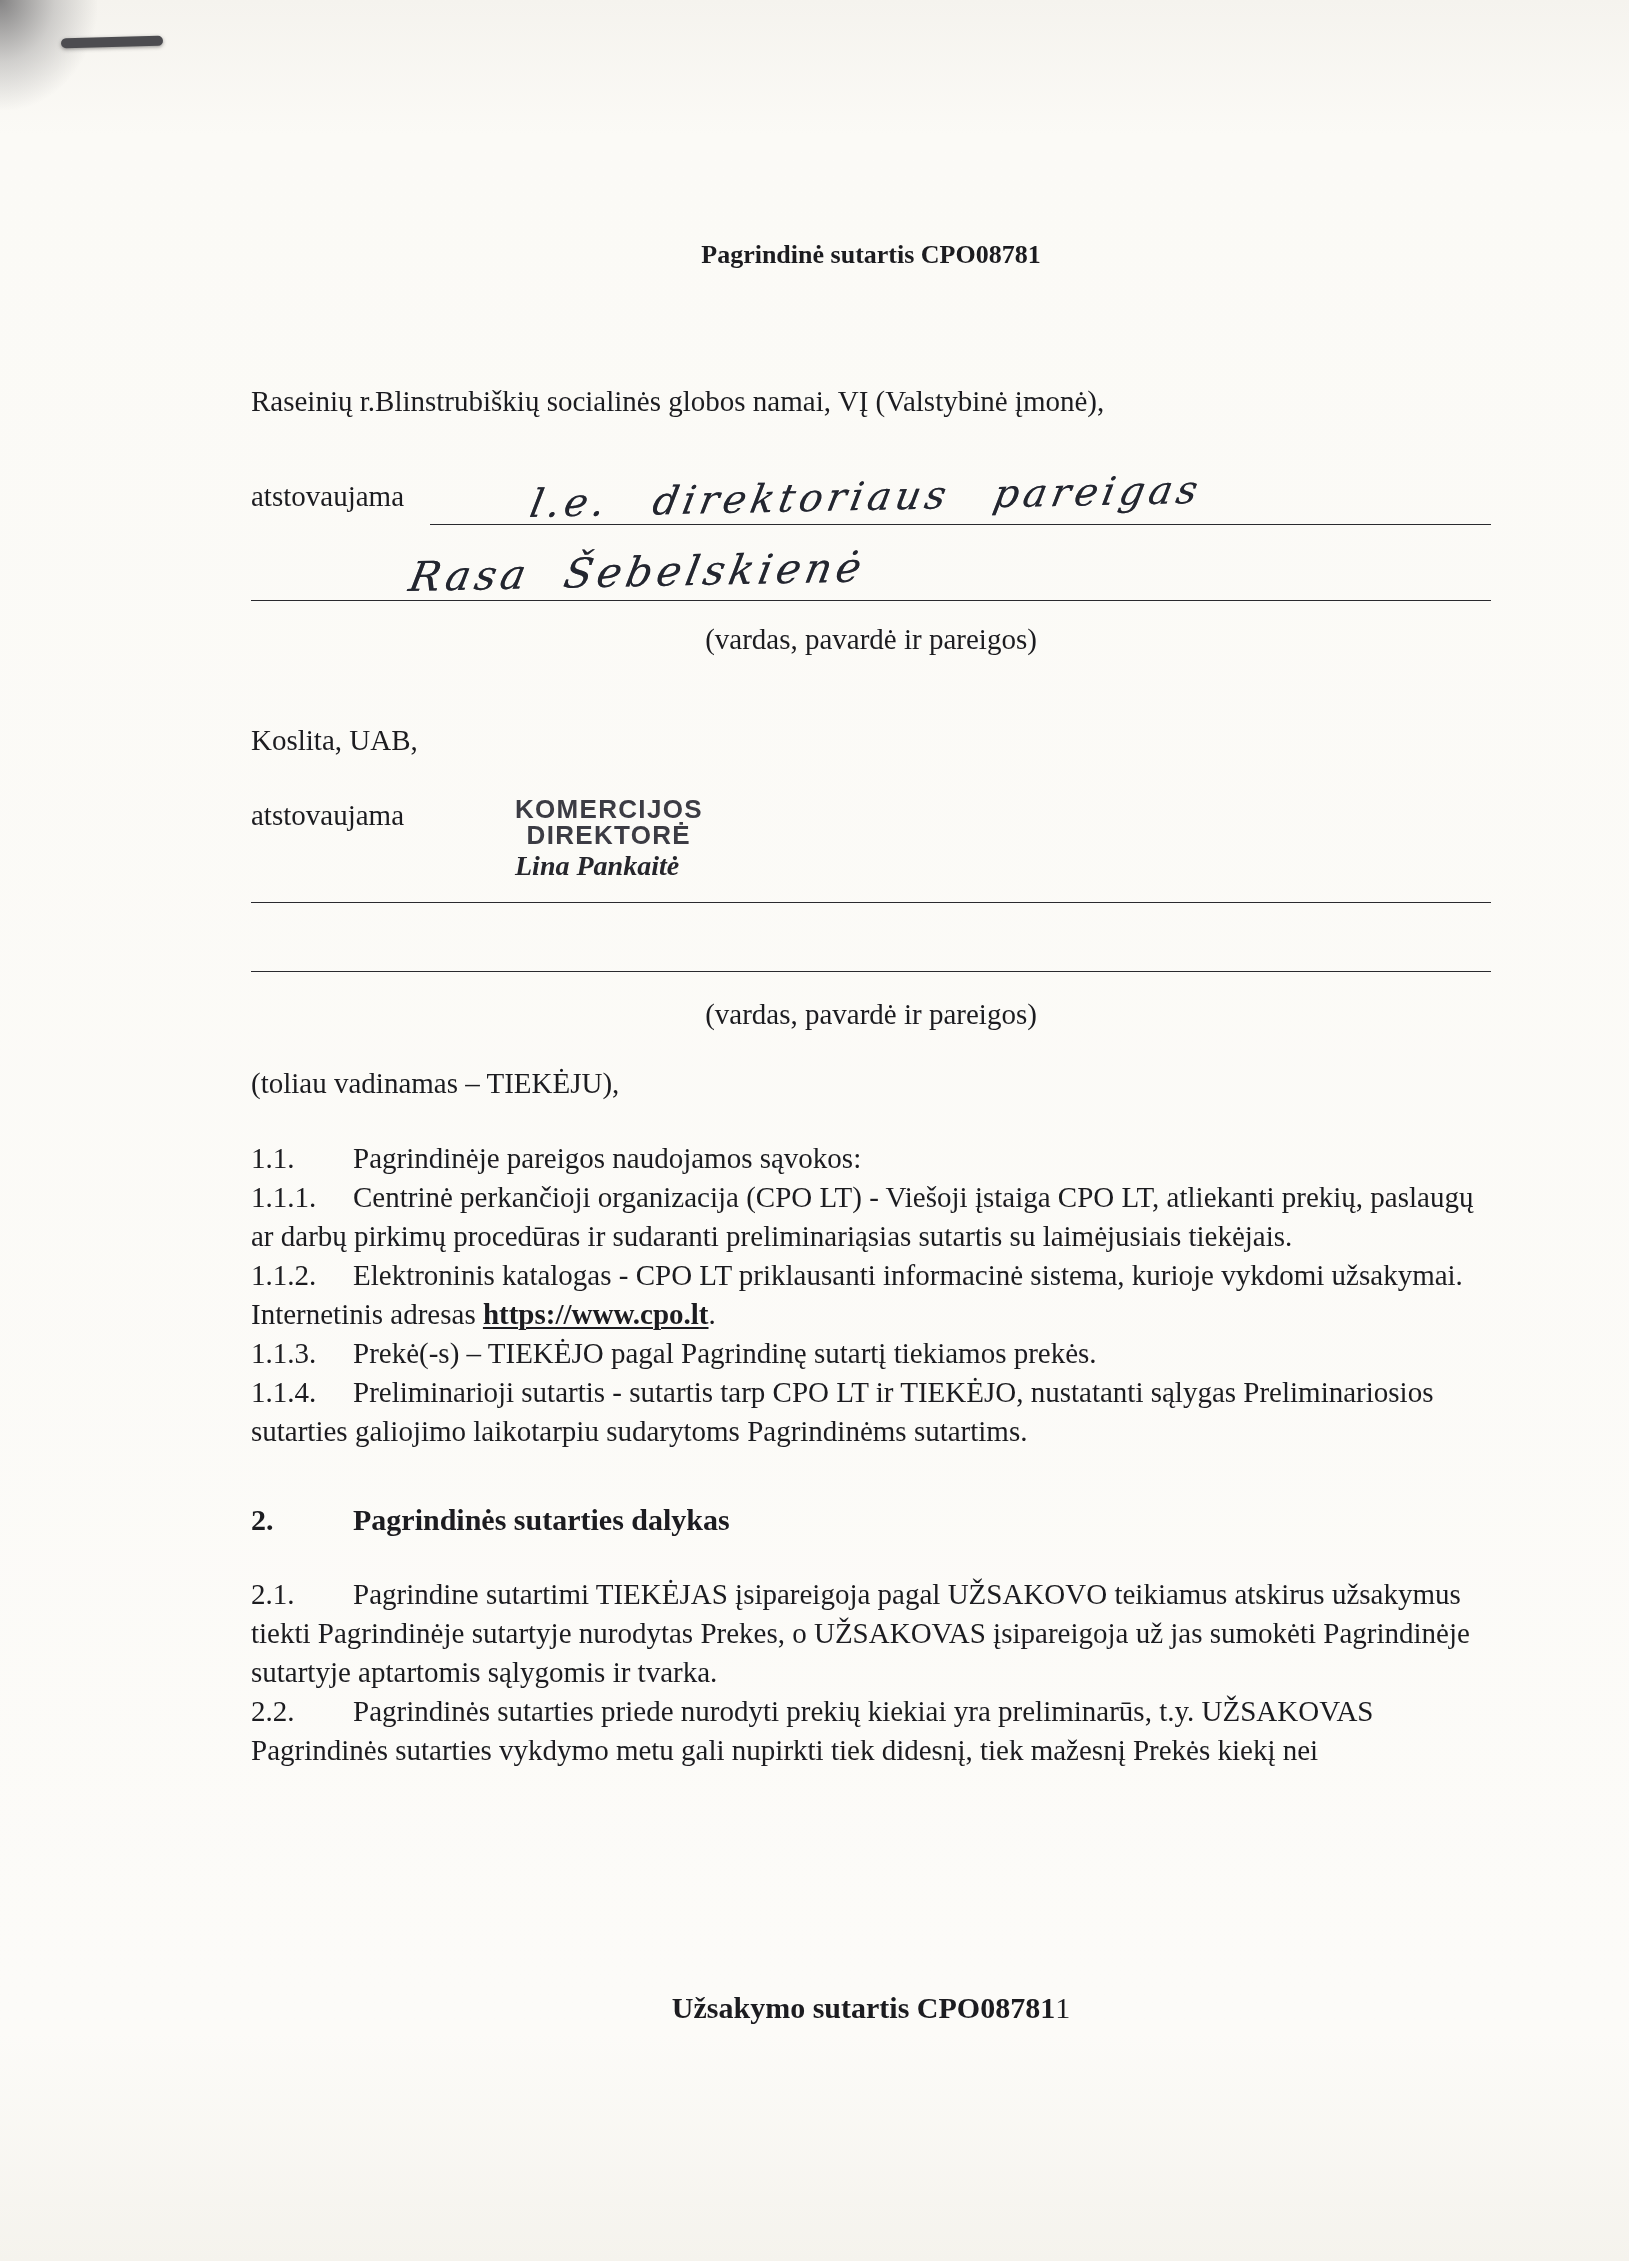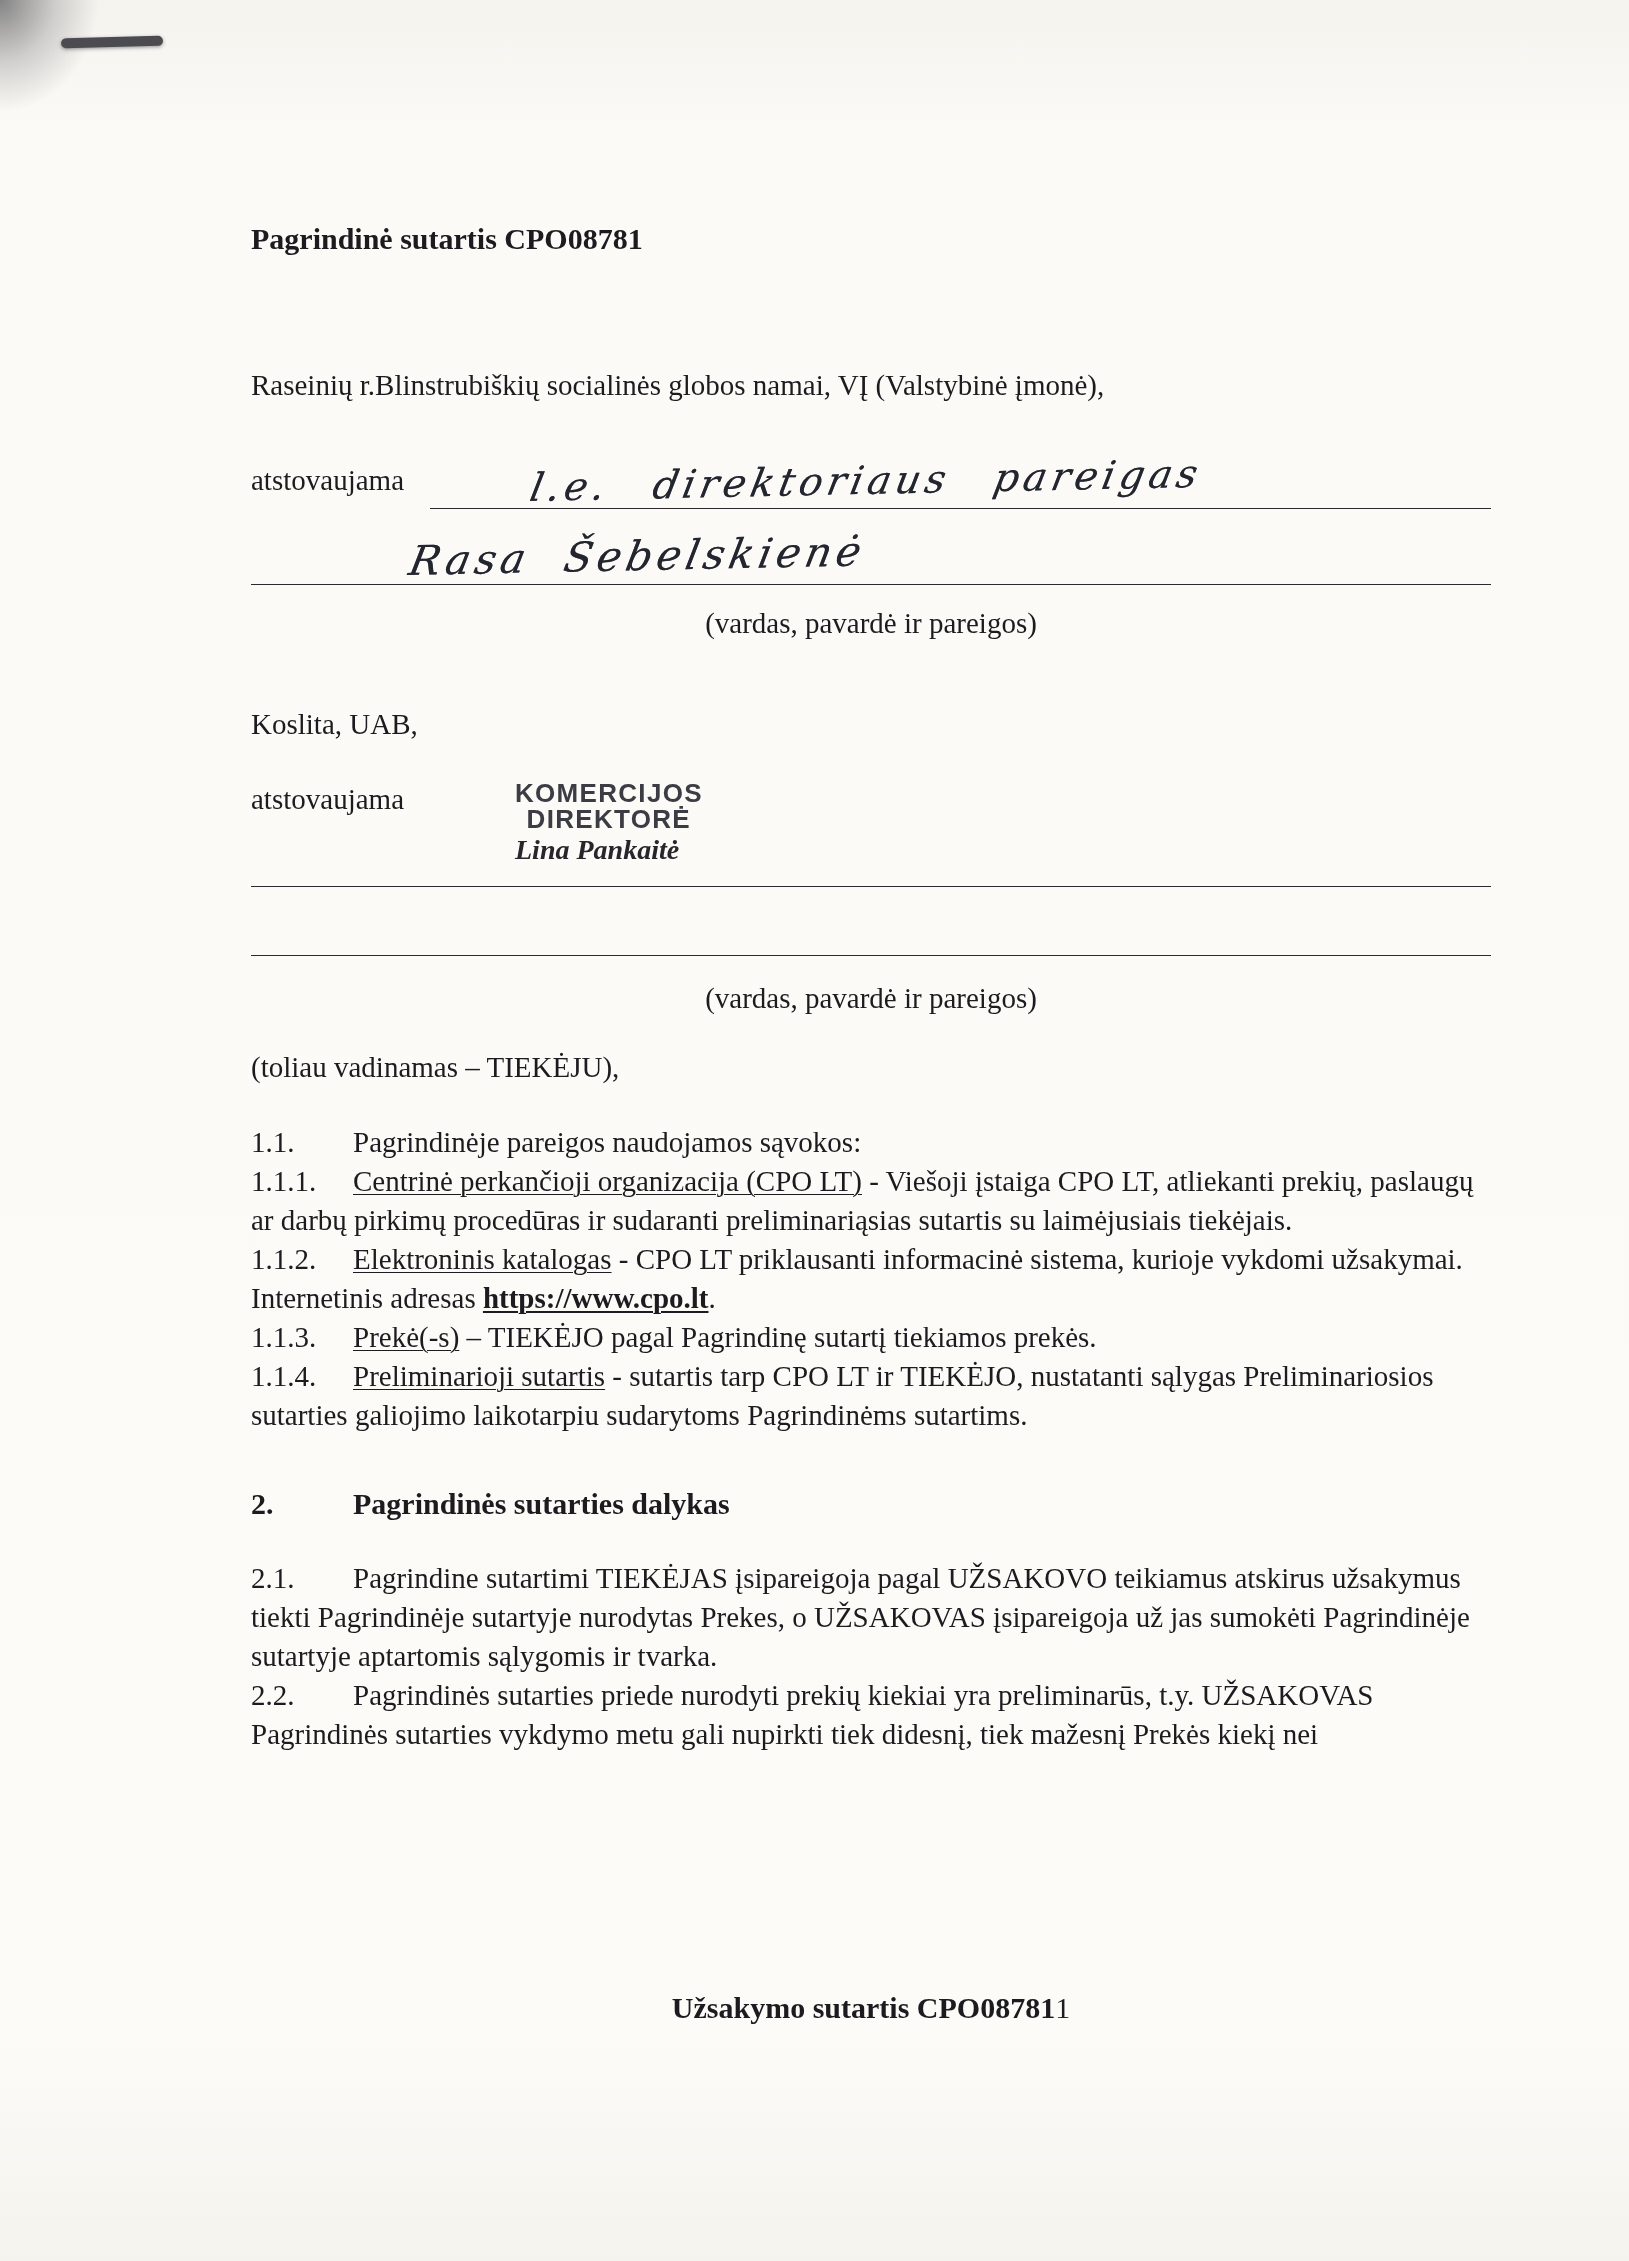--- a/index.html
+++ b/index.html
@@ -17,21 +17,21 @@
   .corner-smudge {
     position: absolute; left: 0; top: 0; width: 97px; height: 110px;
     background: radial-gradient(ellipse at 0% 0%, rgba(40,40,45,0.55) 0%, rgba(90,90,95,0.25) 40%, rgba(0,0,0,0) 72%);
   }
   .scan-mark {
     position: absolute; left: 61px; top: 37px; width: 102px; height: 9.7px;
     background: #4c4c50; border-radius: 5.2px; transform: rotate(-1.5deg);
     box-shadow: 0 1.3px 3.9px rgba(60,60,60,0.5);
   }
   .content { padding: 219px 139px 0 251px; font-size: 29px; line-height: 39px; }
-  .title { font-size: 30px; font-weight: bold; text-align: left; margin: 0; }
+  .title { font-size: 26px; font-weight: bold; text-align: center; margin: 16px; }
   p { margin: 0; }
   .buyer-line { margin-top: 108px; }
   .sig-row { display: flex; align-items: flex-end; margin-top: 40px; }
   .sig-label { flex: 0 0 auto; padding-bottom: 9px; }
   .sig-line-1 {
     flex: 1 1 auto; margin-left: 26px; padding-left: 97px; padding-bottom: 1.3px;
     border-bottom: 1.9px solid #2a2a2e; min-height: 62px;
     display: flex; align-items: flex-end;
   }
   .sig-line-2 {
@@ -58,21 +58,21 @@
   }
   .stamp-caps.indent { padding-left: 11.6px; }
   .stamp-name { font-size: 28px; font-weight: bold; font-style: italic; color: #26262c; line-height: 36px; }
   .hline { border-bottom: 1.9px solid #2a2a2e; margin-top: 18px; }
   .hline.second { margin-top: 68px; }
   .caption-2 { margin-top: 23px; }
   .supplier-alias { margin-top: 30px; }
   .section-heading { font-weight: bold; font-size: 30px; margin-top: 49px; }
   .first-clause { margin-top: 36px; }
   .num { display: inline-block; min-width: 102px; }
-  .term { text-decoration: underline; text-decoration-thickness: 1.3px; text-underline-offset: 3.2px; }
+  .term { text-decoration-thickness: 1.3px; text-underline-offset: 3.2px; }
   .link { font-weight: bold; text-decoration: underline; text-decoration-thickness: 1.9px; text-underline-offset: 3.2px; }
   .footer {
     position: absolute; left: 251px; right: 139px; top: 1991px;
     display: flex; justify-content: center; align-items: baseline;
     font-size: 30px;
   }
   .footer-left { font-weight: bold; }
 </style>
 </head>
 <body>

